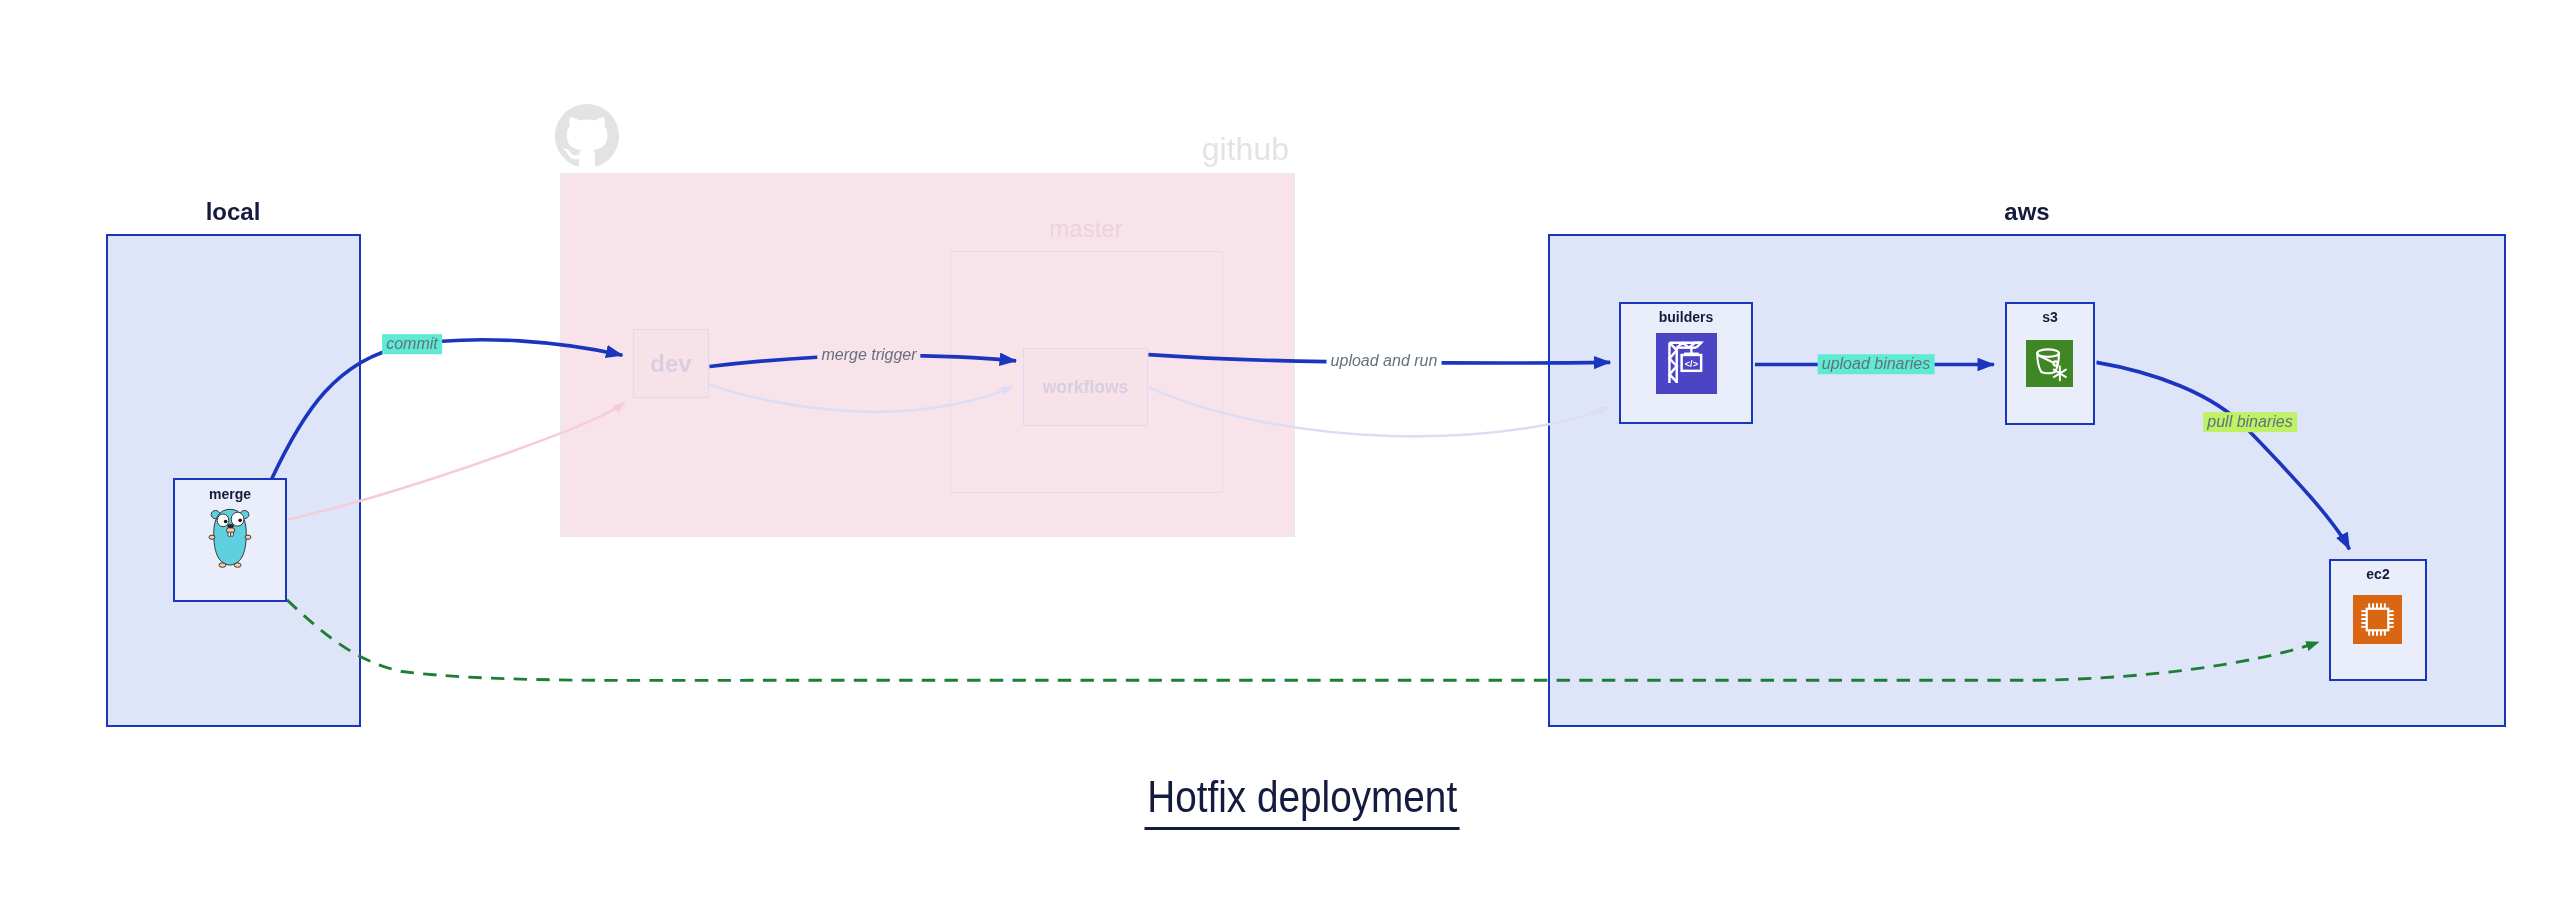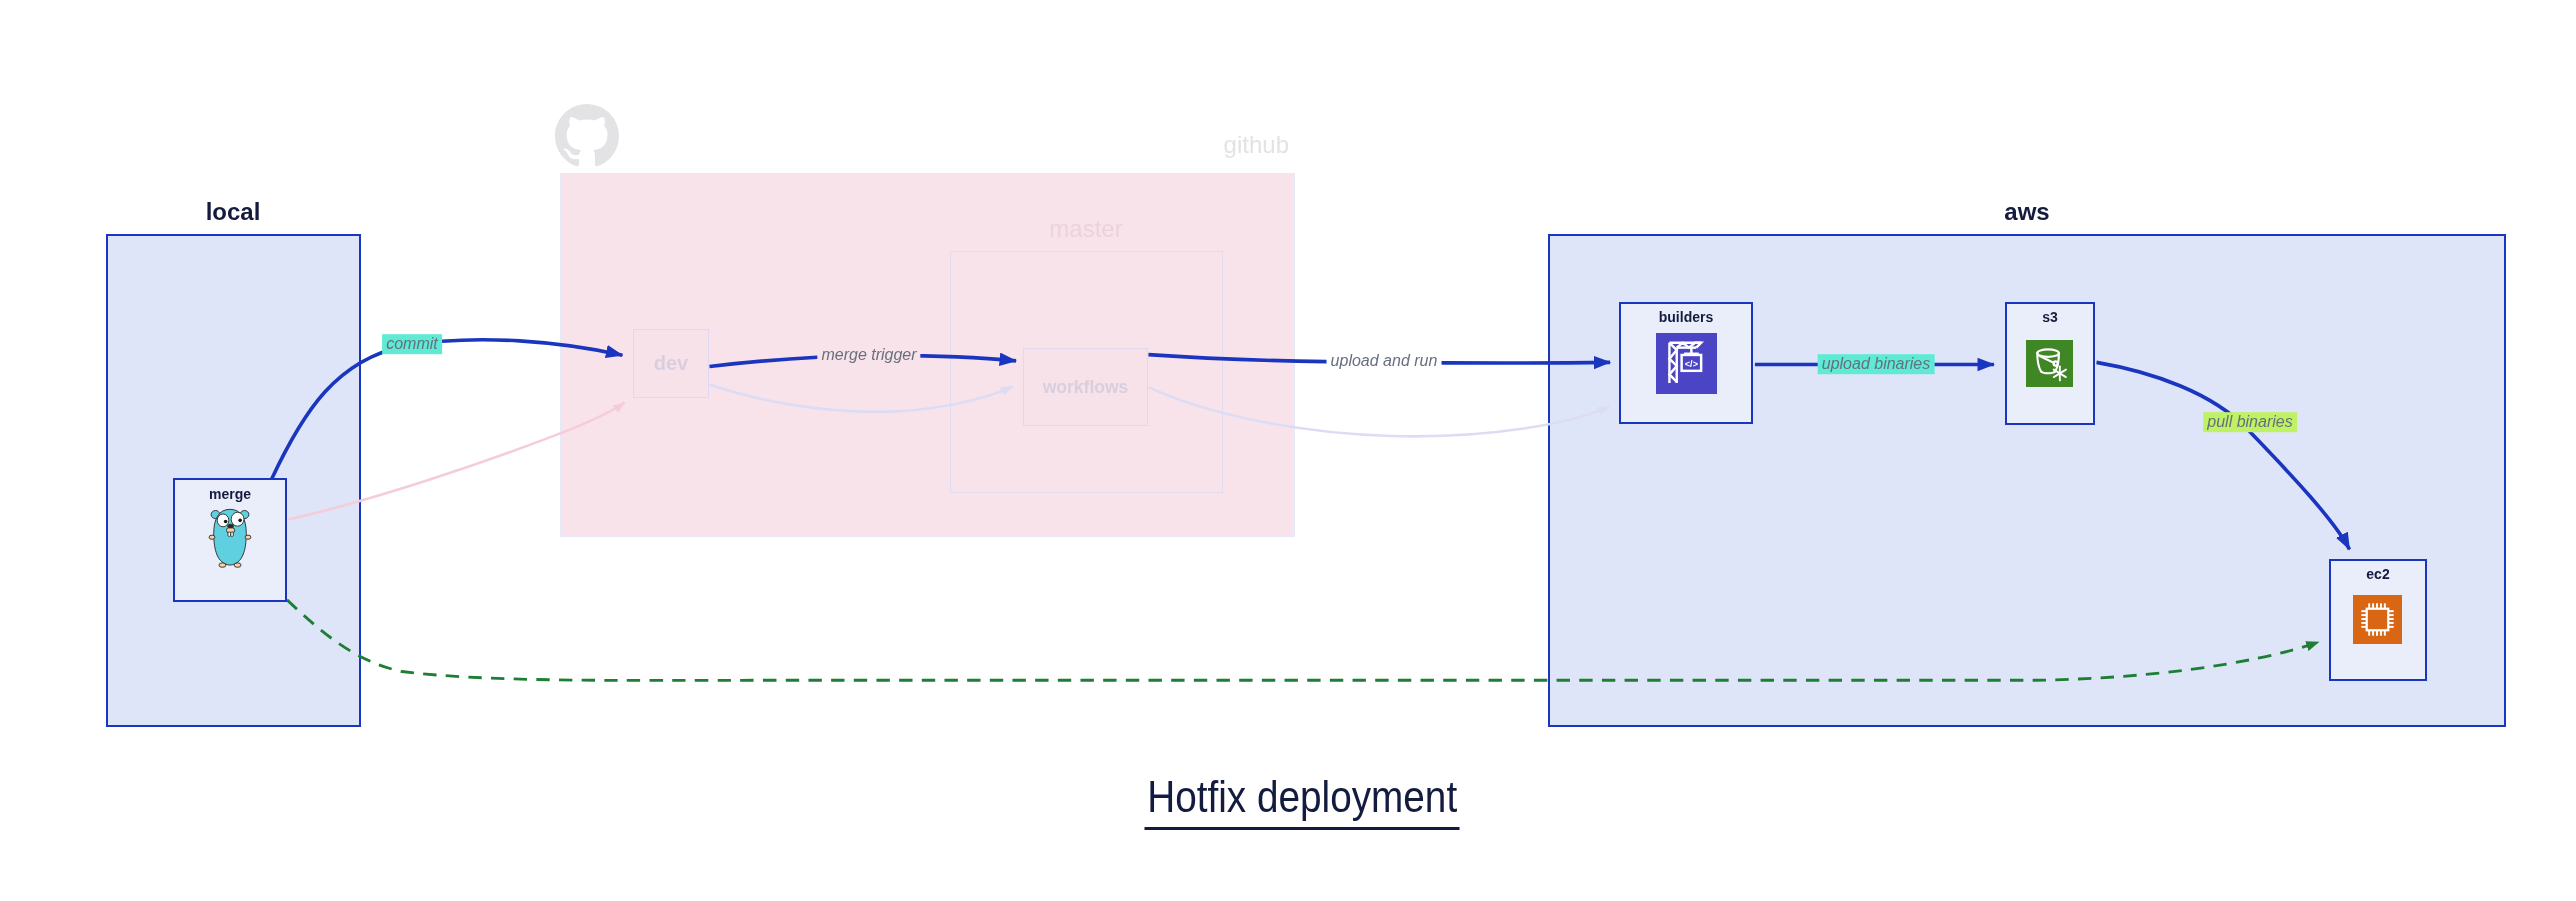--- a/index.html
+++ b/index.html
@@ -6,21 +6,21 @@
   #canvas{
     position:relative;width:2604px;height:902px;background:#ffffff;overflow:hidden;
     font-family:"Liberation Sans", sans-serif;
   }
   .abs{position:absolute;}
   
   .cluster-blue{background:#dfe5f8;border:2.6px solid #1a36bf;box-sizing:border-box;}
   .cluster-pink{background:#f9e3ea;border:1px solid #e4e9f8;box-sizing:border-box;}
   .cluster-master{background:transparent;border:1.5px solid #e2dcf1;box-sizing:border-box;}
   .cluster-label{color:#141b3d;font-size:24px;font-weight:700;text-align:center;white-space:nowrap;}
-  .cluster-label-faded-gray{color:#e3e3e6;font-size:24px;font-weight:400;text-align:right;white-space:nowrap;}
+  .cluster-label-faded-gray{color:#e3e3e6;font-size:32px;font-weight:400;text-align:right;white-space:nowrap;}
   .cluster-label-faded-pink{color:#ebd2dc;font-size:24px;font-weight:400;text-align:center;white-space:nowrap;}
   
   .node-blue{background:#eaeefb;border:2.6px solid #1a36bf;box-sizing:border-box;}
   .node-pink{background:#f8e2e9;border:1.5px solid #ded8f0;box-sizing:border-box;}
   .node-label-dark{color:#141b3d;font-size:14px;font-weight:700;text-align:center;white-space:nowrap;}
   .node-label-faded{color:#d9cee0;font-weight:700;text-align:center;white-space:nowrap;}
   .node-label-center{display:flex;align-items:center;justify-content:center;width:100%;height:100%;}
   
   .edge-label{
     color:#66707f;font-size:16px;font-style:italic;white-space:nowrap;
@@ -105,21 +105,21 @@
         <rect x="29" y="36" width="14" height="8" rx="3.5" fill="#f6d2a2"></rect>
         <rect x="31.5" y="43" width="4.4" height="7.5" rx="1.6" fill="#ffffff"></rect>
         <rect x="36.3" y="43" width="4.4" height="7.5" rx="1.6" fill="#ffffff"></rect>
       </g>
       <circle cx="27.5" cy="25" r="3.1" fill="#161616"></circle>
       <circle cx="52.5" cy="23" r="3.1" fill="#161616"></circle>
     </svg>
   </div>
 
   <div class="abs node-pink" style="left:633px;top:329px;width:76px;height:69px;">
-    <div class="node-label-center node-label-faded" style="font-size:20px;">dev</div>
+    <div class="node-label-center node-label-faded" style="font-size:24px;">dev</div>
   </div>
 
   <div class="abs node-pink" style="left:1023px;top:348px;width:125px;height:78px;">
     <div class="node-label-center node-label-faded" style="font-size:17.5px;">workflows</div>
   </div>
 
   <div class="abs node-blue" style="left:1619px;top:302px;width:134px;height:122px;"></div>
   <div class="abs node-label-dark" style="left:1624px;top:309px;width:124px;">builders</div>
   <div class="abs" style="left:1656px;top:333px;">
     <svg width="61" height="61" viewBox="0 0 100 100">

